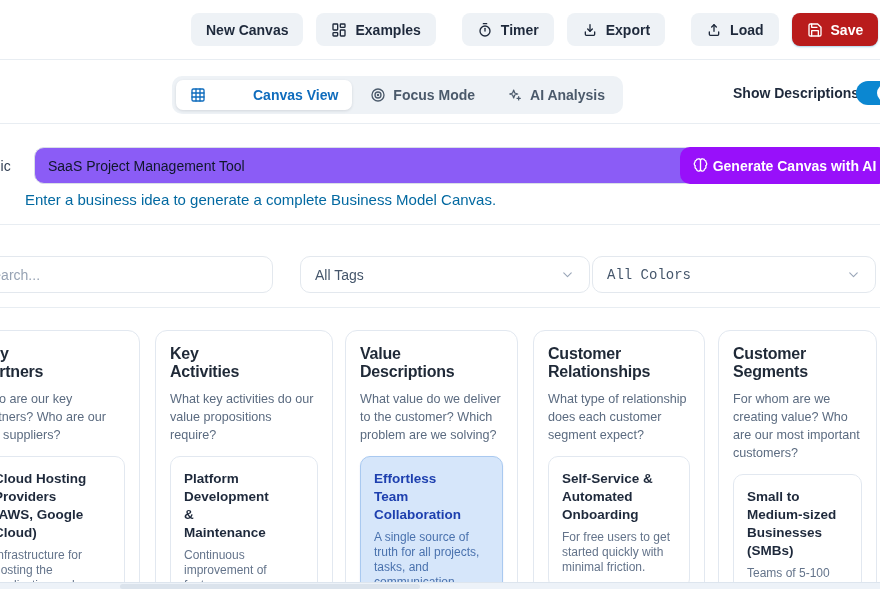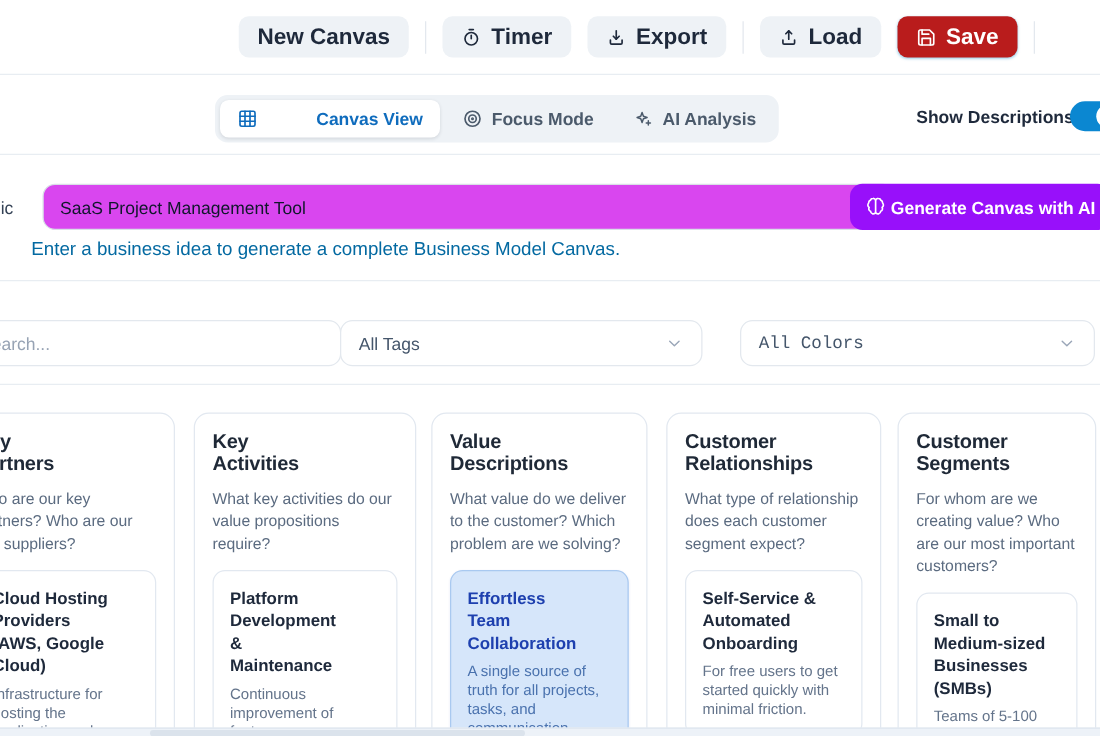--- a/index.html
+++ b/index.html
@@ -4,21 +4,21 @@
 <style>
   * { margin:0; padding:0; box-sizing:border-box; }
   html,body { background:#fff; }
   body { font-family:"Liberation Sans","DejaVu Sans",sans-serif; color:#1e293b; }
   .screen { position:relative; width:880px; height:589px; overflow:hidden; background:#fff; }
 
   
   .toolbar { position:absolute; left:0; top:0; width:100%; height:60px; background:#fff;
              border-bottom:1px solid #e8edf2; display:flex; align-items:center; padding-left:191px; gap:13px; }
   .tbtn { display:flex; align-items:center; gap:8px; height:33px; padding:0 15px; background:#eef2f6;
-          border:none; border-radius:8px; font-size:18px; font-weight:600; color:#1e293b; cursor:pointer;
+          border:none; border-radius:8px; font-size:14px; font-weight:600; color:#1e293b; cursor:pointer;
           font-family:inherit; white-space:nowrap; }
   .tbtn svg { flex:0 0 auto; }
   .tbtn.primary { background:#b91c1c; color:#fff; box-shadow:0 1px 2px rgba(2,132,199,.35); }
   .vdivider { width:1px; height:26px; background:#e3e8ee; }
 
   
   .tabs-row { position:absolute; left:0; top:61px; width:100%; height:63px; background:#fff;
               border-bottom:1px solid #e8edf2; }
   .tab-group { position:absolute; left:172px; top:15px; display:flex; align-items:center; gap:4px;
                background:#eef2f6; border-radius:10px; padding:4px; }
@@ -29,36 +29,36 @@
   .show-desc-label { position:absolute; left:733px; top:24px; font-size:14px; font-weight:600; color:#1e293b; white-space:nowrap; }
   .toggle { position:absolute; left:856px; top:20px; width:42px; height:24px; border-radius:12px;
             background:#0b87d1; cursor:pointer; }
   .toggle .knob { position:absolute; right:3px; top:3px; width:18px; height:18px; border-radius:50%; background:#fff; }
 
   
   .gen-section { position:absolute; left:0; top:124px; width:100%; height:101px; background:#fff;
                  border-bottom:1px solid #e8edf2; }
   .gen-label { position:absolute; left:-22px; top:34px; font-size:14px; font-weight:500; color:#334155; }
   .gen-input { position:absolute; left:34px; top:23px; width:682px; height:37px; border:1px solid #d9dfe7;
-               border-radius:10px; padding:0 13px; font-size:14px; color:#0f172a; font-family:inherit; background:#d946ef; }
+               border-radius:10px; padding:0 13px; font-size:14px; color:#0f172a; font-family:inherit; background:#8b5cf6; }
   .gen-btn { position:absolute; left:680px; top:23px; width:208px; height:37px; background:#9810fa; color:#fff;
              border:none; border-radius:10px; font-size:14px; font-weight:700; font-family:inherit; cursor:pointer;
              display:flex; align-items:center; justify-content:center; gap:4px; white-space:nowrap; }
   .gen-helper { position:absolute; left:25px; top:67px; font-size:15px; color:#0369a1; }
 
   
   .filter-bar { position:absolute; left:0; top:244px; width:100%; height:64px; background:#fff;
                 border-bottom:1px solid #e8edf2; }
   .search-input { position:absolute; left:-30px; top:12px; width:303px; height:37px; border:1px solid #e3e8ee;
                   border-radius:10px; padding:0 13px; font-size:14px; color:#334155; font-family:inherit; background:#fff; }
   .search-input::placeholder { color:#97a3b4; }
   .select { position:absolute; top:12px; height:37px; border:1px solid #e3e8ee; border-radius:10px; background:#fff;
             display:flex; align-items:center; font-size:14px; color:#45566b; padding:0 14px; cursor:pointer; }
   .select .chev { margin-left:auto; color:#9aa6b8; display:flex; }
-  .select.tags { left:272px; width:290px; }
+  .select.tags { left:300px; width:290px; }
   .select.colors { left:592px; width:284px;font-family:Liberation Mono, monospace; }
 
   
   .column { position:absolute; top:330px; height:280px; background:#fff; border:1px solid #e2e8f0;
             border-radius:12px; padding:14px; overflow:hidden; }
   .col-1 { left:-35px; width:175px; }
   .col-2 { left:155px; width:178px; }
   .col-3 { left:345px; width:173px; }
   .col-4 { left:533px; width:172px; }
   .col-5 { left:718px; width:159px; }
@@ -81,20 +81,31 @@
 </head>
 <body>
 
 <div class="screen">
 
   <div class="toolbar">
     <button class="tbtn">
       <span>New Canvas</span>
     </button>
 
+    <button class="tbtn">
+      <span style="display:flex">
+        <svg width="16" height="16" viewBox="0 0 24 24" fill="none" stroke="#1e293b" stroke-width="2" stroke-linecap="round" stroke-linejoin="round">
+            <rect x="3" y="3" width="7" height="9" rx="1"></rect>
+            <rect x="14" y="3" width="7" height="5" rx="1"></rect>
+            <rect x="14" y="12" width="7" height="9" rx="1"></rect>
+            <rect x="3" y="16" width="7" height="5" rx="1"></rect>
+          </svg>
+      </span>
+      <span>Examples</span>
+    </button>
 
     <div class="vdivider"></div>
 
     <button class="tbtn">
       <span style="display:flex">
         <svg width="16" height="16" viewBox="0 0 24 24" fill="none" stroke="#1e293b" stroke-width="2" stroke-linecap="round" stroke-linejoin="round">
             <line x1="9.5" y1="2.5" x2="14.5" y2="2.5"></line>
             <circle cx="12" cy="13.5" r="7.5"></circle>
             <line x1="12" y1="13.5" x2="12" y2="9.5"></line>
           </svg>

